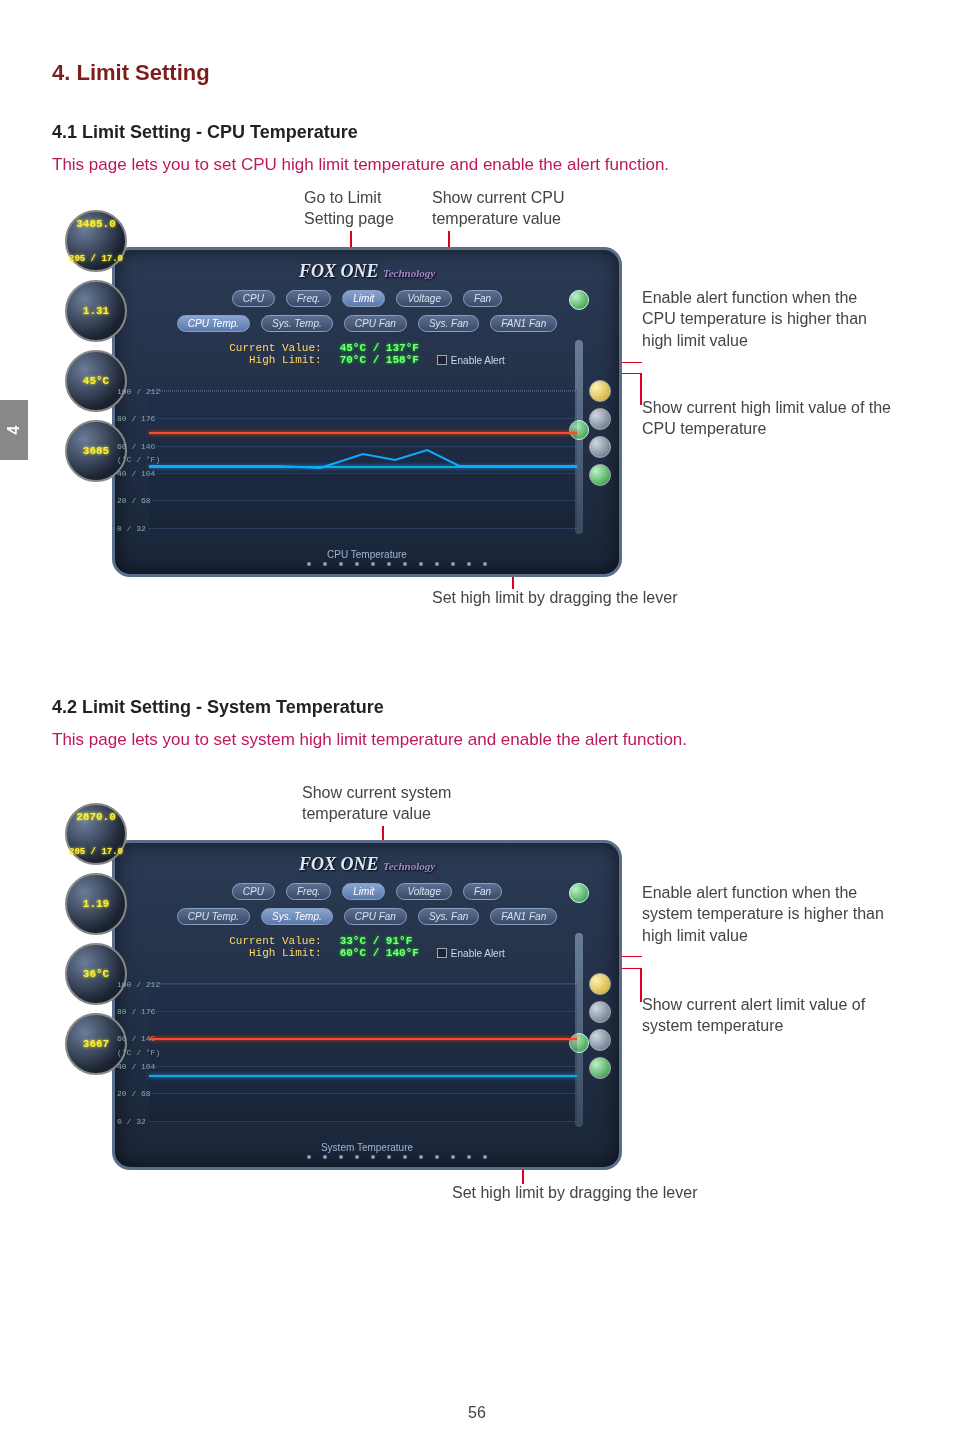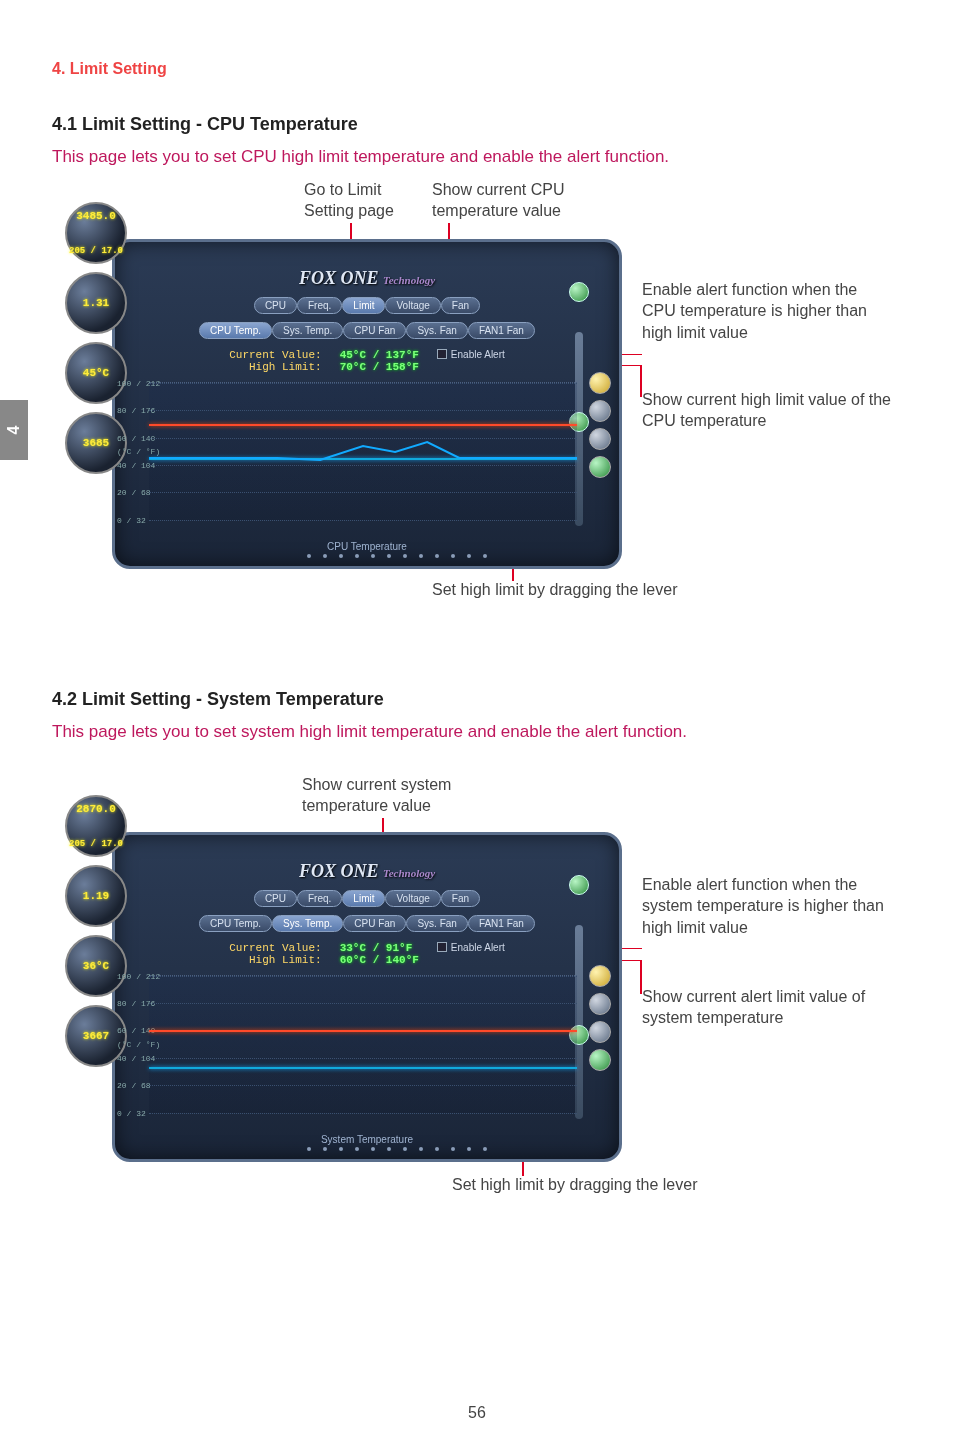--- a/index.html
+++ b/index.html
@@ -25,21 +25,21 @@
     align-items: center;
     justify-content: center;
   }
   .page-tab span { transform: rotate(-90deg); }
   .content {
     position: absolute;
     left: 52px;
     right: 52px;
     top: 60px;
   }
-  h1 { font-size: 16px; font-weight: bold; color: #ef4444; margin-bottom: 36px; }
+  h1 { font-size: 22px; font-weight: bold; color: #7f1d1d; margin-bottom: 36px; }
   h2 { font-size: 18px; font-weight: bold; color: #222; margin-bottom: 10px; }
   .body-text { font-size: 17px; color: #be185d; line-height: 1.4; margin-bottom: 10px; }
 
   .fig-wrap { position: relative; height: 480px; margin-top: 10px; margin-bottom: 30px; }
   .fig-wrap2 { position: relative; height: 480px; margin-top: 10px; margin-bottom: 30px; }
 
   
   .fox-panel {
     position: absolute;
     left: 60px; top: 60px;
@@ -69,37 +69,37 @@
     display: flex; flex-direction: column; gap: 6px;
   }
   .orb {
     width: 22px; height: 22px; border-radius: 50%;
     background: radial-gradient(circle at 30% 30%, #d0d6e0, #5a6a80);
     border: 1px solid #aaa;
   }
   .orb.green { background: radial-gradient(circle at 30% 30%, #b8f5c5, #2a8a3a); }
   .orb.yellow { background: radial-gradient(circle at 30% 30%, #fff3b0, #c9a227); }
   .fox-header {
-    text-align: center; padding-top: 26px;
+    text-align: center; padding-top: 11px;
     font-family: 'Comic Sans MS', cursive; font-style: italic;
     color: #e0e8f5; font-size: 18px; font-weight: bold;
     text-shadow: 1px 1px 2px #000;
   }
   .fox-tabs1, .fox-tabs2 {
-    display: flex; gap: 0; justify-content: center; margin-top: 8px;
+    display: flex; gap: 11px; justify-content: center; margin-top: 8px; font-style: italic;
   }
   .pill {
     background: linear-gradient(#5a6f90, #3a4b68);
     border: 1px solid #8aa0c0; border-radius: 10px;
     padding: 2px 10px; font-size: 10px; color: #d8e2f0;
     white-space: nowrap;
   }
   .pill.active { background: linear-gradient(#8aa5d0, #5a7aad); color: #fff; }
   .fox-readout {
-    display: flex; gap: 18px; justify-content: center; align-items: flex-start;
+    display: flex; gap: 18px; justify-content: center; align-items: flex-end;
     margin-top: 10px; font-size: 11px;
   }
   .ro-labels { text-align: right; color: #ffd966; font-family: 'Courier New', monospace; }
   .ro-vals { color: #7cff7c; font-family: 'Courier New', monospace; font-weight: bold; text-shadow: 0 0 3px #0f0; }
   .ro-enable { display: flex; align-items: center; gap: 4px; color: #cfd8e8; font-size: 10px; }
   .ro-enable .cb { width: 10px; height: 10px; border: 1px solid #9ab; background: #223; }
 
   .fox-chart {
     position: absolute; left: 34px; right: 42px; top: 140px; bottom: 46px;
     border-top: 1px dotted #4a5f80;

